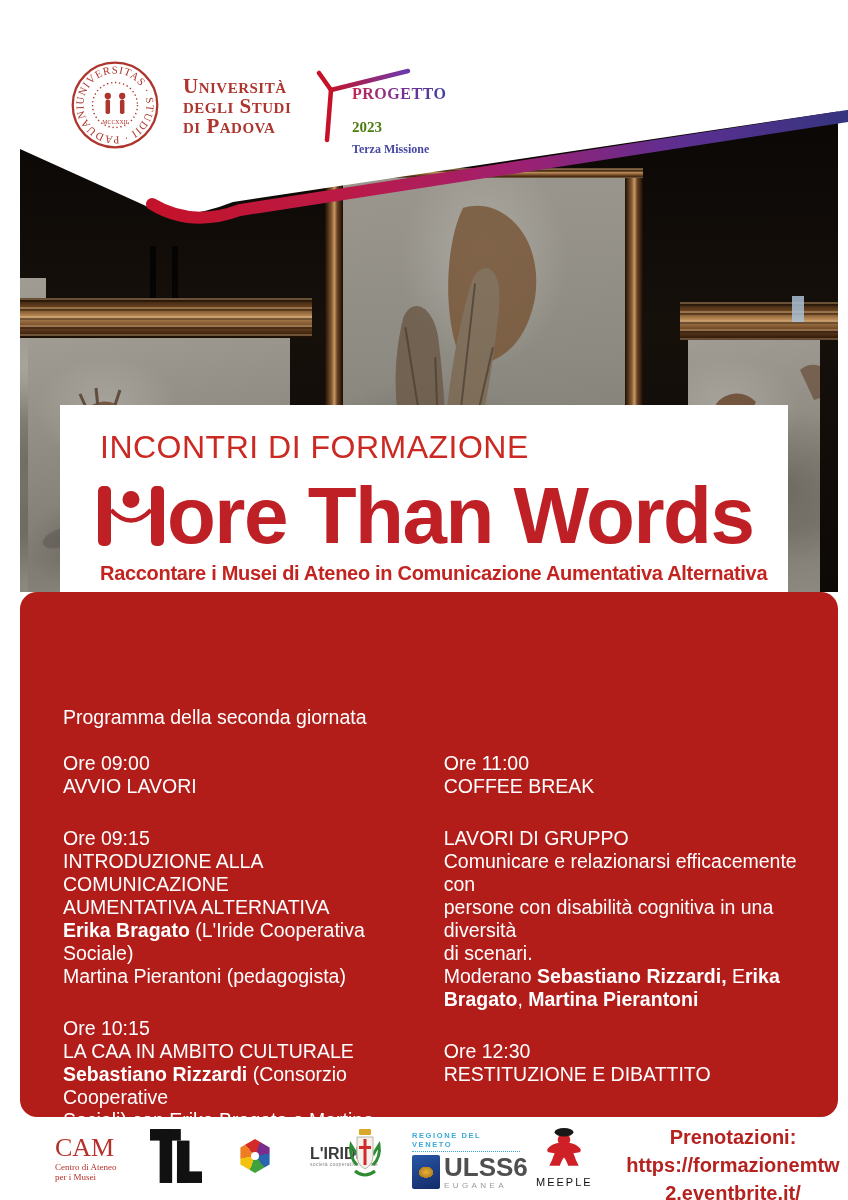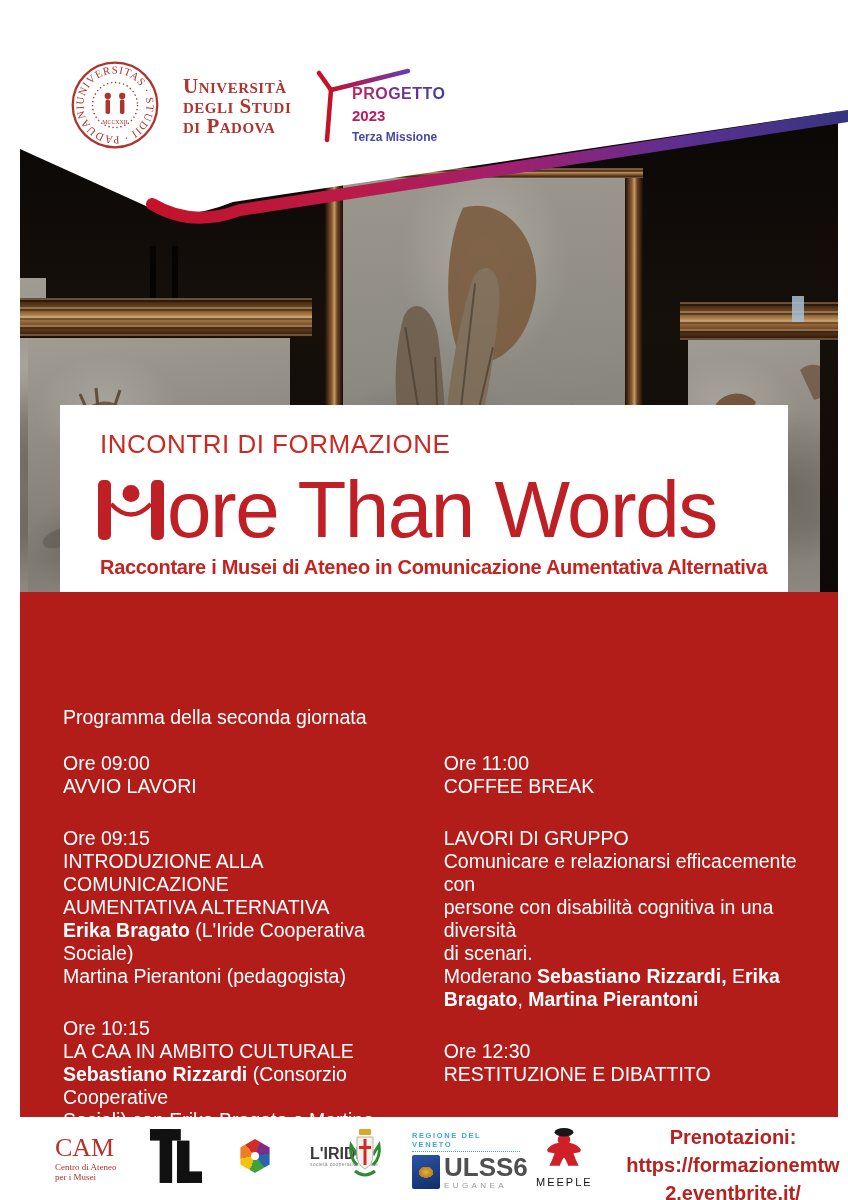--- a/index.html
+++ b/index.html
@@ -4,26 +4,26 @@
 <style>
   html,body{margin:0;padding:0;background:#e8e8e8;}
   .page{position:relative;width:848px;height:1200px;background:#ffffff;overflow:hidden;
         font-family:"Liberation Sans",sans-serif;margin:0 auto;}
   .abs{position:absolute;}
 
   
   .unipd-name{position:absolute;left:183px;top:76px;color:#ae352e;
     font-family:"Liberation Serif",serif;font-variant:small-caps;font-weight:600;
     font-size:21px;line-height:20px;letter-spacing:.5px;}
-  .progetto{position:absolute;left:316px;top:60px;width:150px;height:90px;}
+  .progetto{position:absolute;left:316px;top:60px;width:150px;height:90px;font-family:Liberation Serif, serif;}
   .progetto .ptxt{position:absolute;left:36px;top:26px;line-height:1;}
   .progetto-title{font-size:16px;font-weight:800;letter-spacing:.5px;
     background:linear-gradient(90deg,#c22653,#7b2f93,#3f3f9e);
     -webkit-background-clip:text;background-clip:text;color:transparent;}
-  .progetto-year{font-size:15px;font-weight:800;color:#be185d;margin-top:6px;}
+  .progetto-year{font-size:15px;font-weight:800;color:#4d7c0f;margin-top:18px;}
   .progetto-sub{font-size:12px;font-weight:700;color:#4748a2;margin-top:8px;}
 
   
   .photo{position:absolute;left:20px;top:110px;width:818px;height:482px;overflow:hidden;
     background:linear-gradient(180deg,#0a0705,#16100b 45%,#0d0906);}
   .molding{background:
     repeating-linear-gradient(180deg, rgba(255,220,170,.28) 0 2px, rgba(0,0,0,.30) 2px 4px, rgba(0,0,0,0) 4px 9px),
     linear-gradient(180deg,#2a1708,#7c5129 30%,#b98c58 46%,#6e4524 72%,#241204);}
   .framecol{background:linear-gradient(90deg,#1c0f06,#8a5c33 38%,#c79a63 52%,#6b4326 68%,#170c04);}
   .slab{background:
@@ -35,30 +35,30 @@
     radial-gradient(140px 180px at 50% 20%, rgba(255,255,255,.22), rgba(0,0,0,0) 60%),
     radial-gradient(180px 140px at 30% 70%, rgba(45,40,35,.25), rgba(0,0,0,0) 65%),
     linear-gradient(175deg,#9b978e 0%,#8d8a82 45%,#7e7a72 80%,#898579 100%);}
   .rod{background:#060402;}
 
   
   .swoosh{position:absolute;left:0;top:0;pointer-events:none;}
 
   
   .card{position:absolute;left:60px;top:405px;width:728px;height:272px;background:#ffffff;}
-  .kicker{margin:24px 0 0 40px;font-size:26px;color:#cb2a23;letter-spacing:.5px;}
+  .kicker{margin:24px 0 0 40px;font-size:32px;color:#cb2a23;letter-spacing:.5px;}
   .title-row{display:flex;align-items:flex-end;margin:20px 0 0 38px;}
   .title-m{width:66px;height:60px;flex:0 0 auto;margin-right:3px;}
-  .title-text{font-size:80px;line-height:60px;font-weight:normal;color:#bf2026;letter-spacing:-1.5px;}
+  .title-text{font-size:80px;line-height:60px;font-weight:bold;color:#bf2026;letter-spacing:-1.5px;}
   .subtitle{margin:16px 0 0 40px;font-size:20px;font-weight:bold;color:#c32420;letter-spacing:-.3px;}
   .card-meta{margin:26px 0 0 40px;font-size:22px;font-weight:bold;color:#c32420;line-height:29px;}
 
   
   .redblock{position:absolute;left:20px;top:592px;width:818px;height:525px;background:#b21d1a;
-    color:#ffffff;box-sizing:border-box;padding:114px 0 0 43px;}
+    color:#ffffff;box-sizing:border-box;padding:114px 0 0 43px;border-radius:17px;}
   .prog-heading{font-size:19.5px;margin-bottom:23px;}
   .prog-cols{display:flex;}
   .pcol{width:362px;margin-right:25px;font-size:19.5px;}
   .pcol:last-child{width:388px;margin-right:13px;}
   .pline{line-height:23px;}
   .pblock{margin-bottom:29px;}
   .b{font-weight:bold;}
 
   
   .footer{position:absolute;left:0;top:1117px;width:672px;height:83px;background:#ffffff;}

